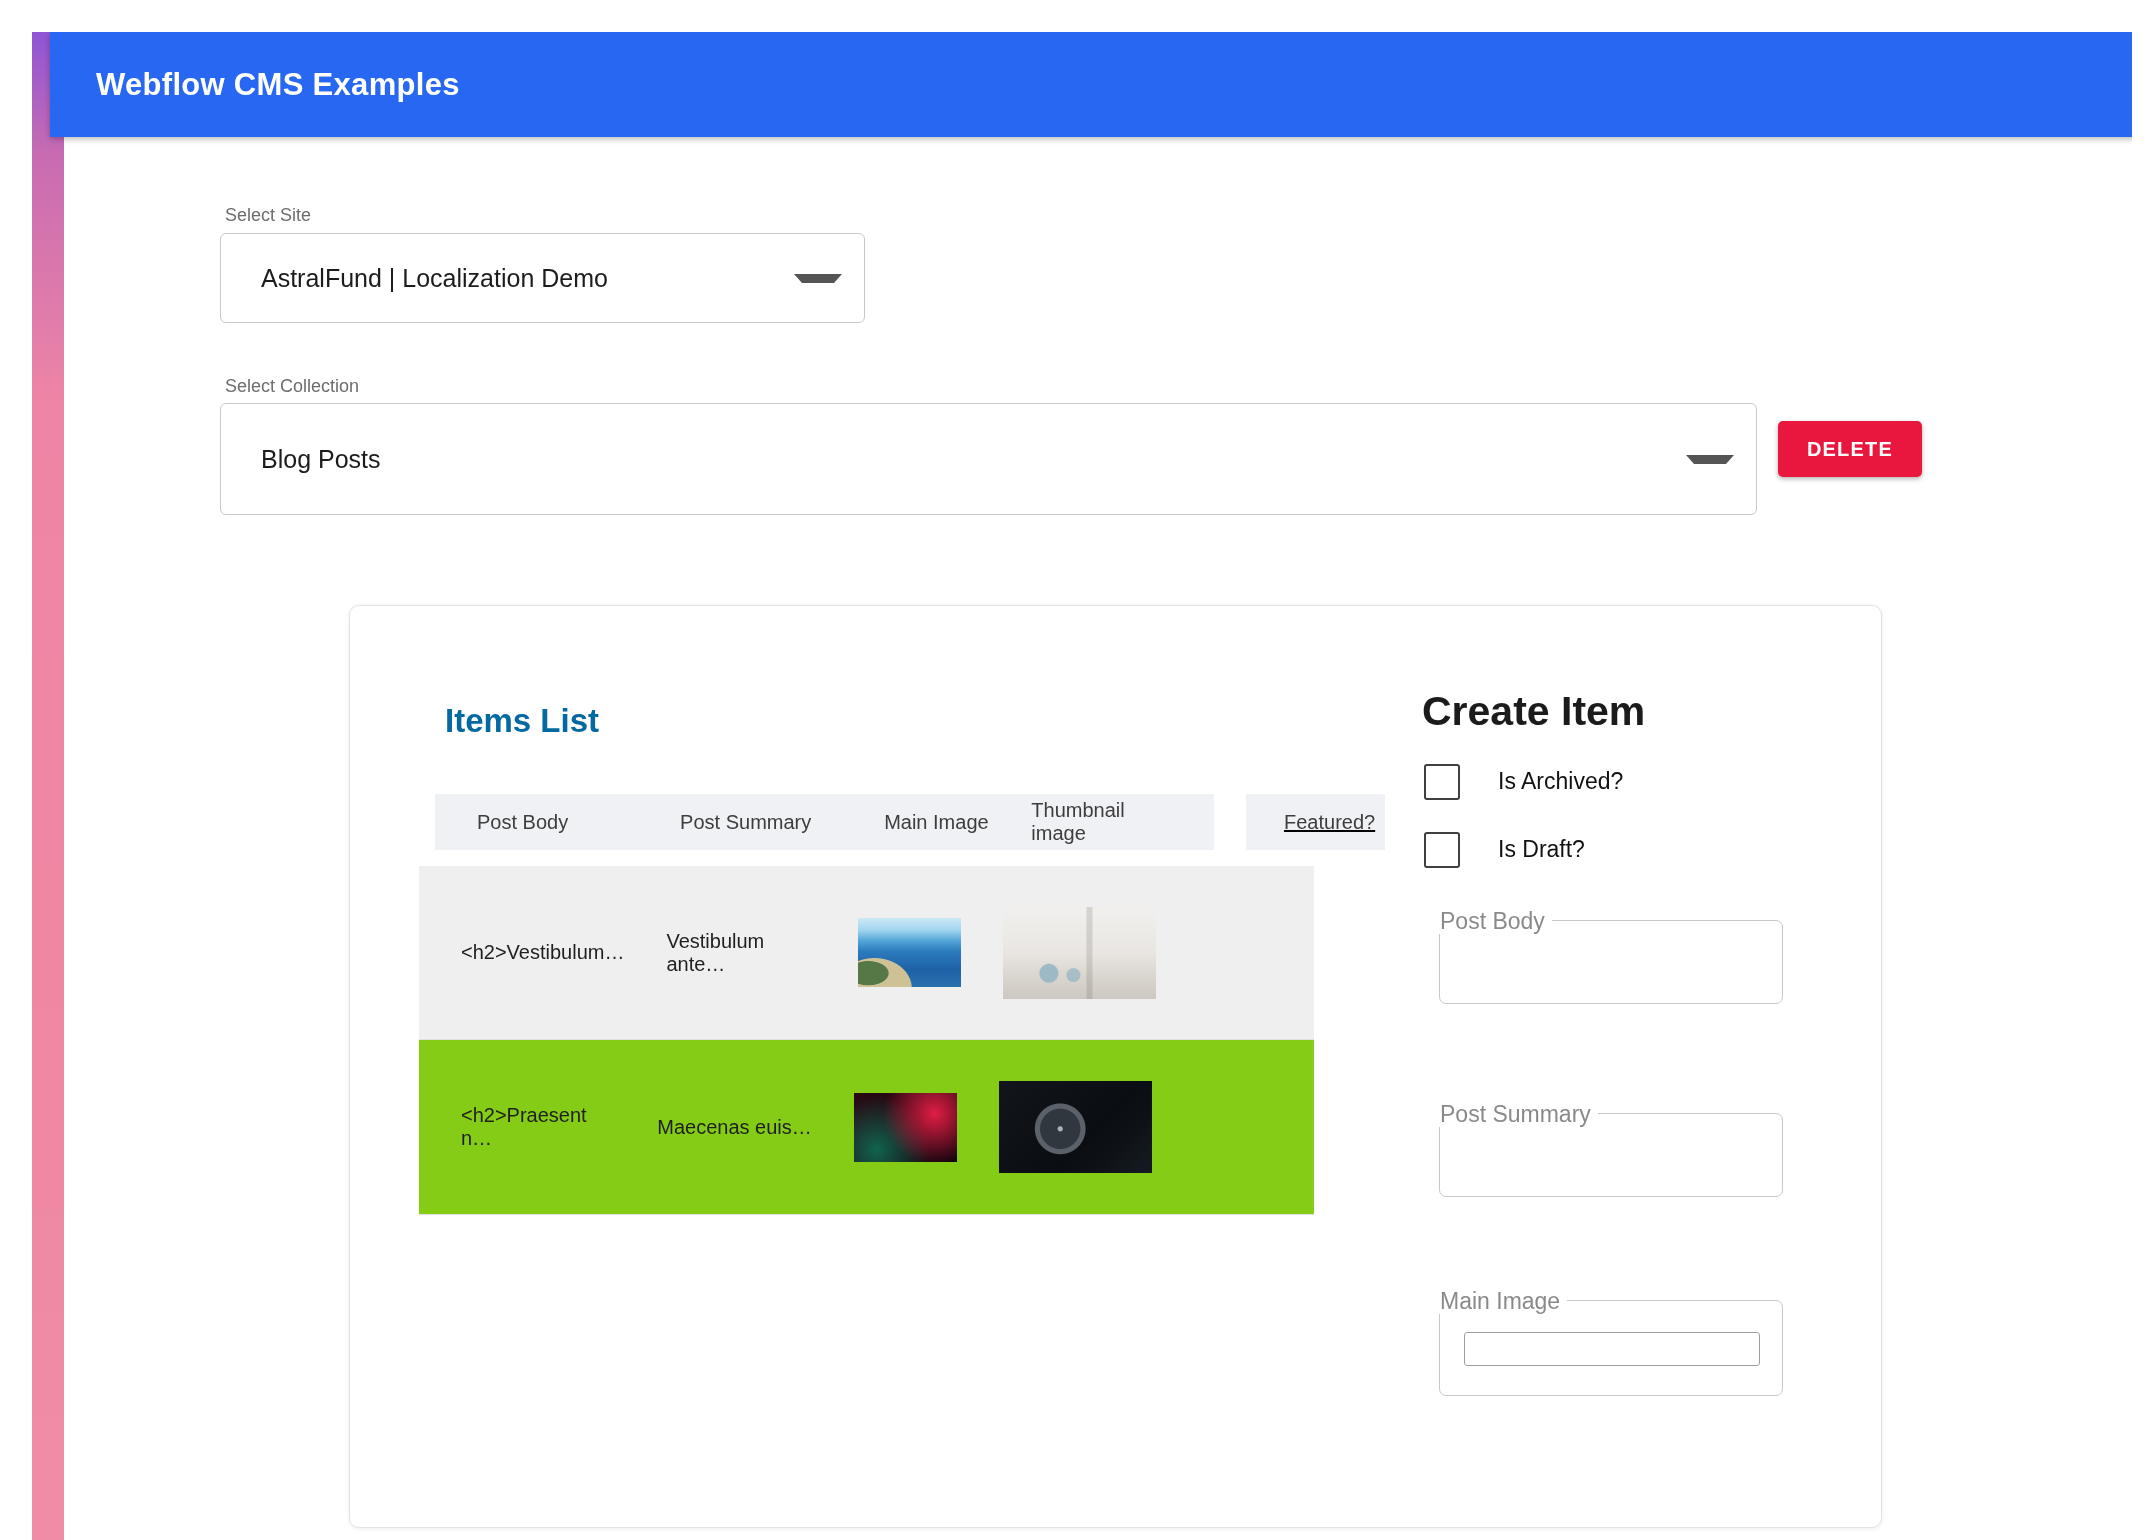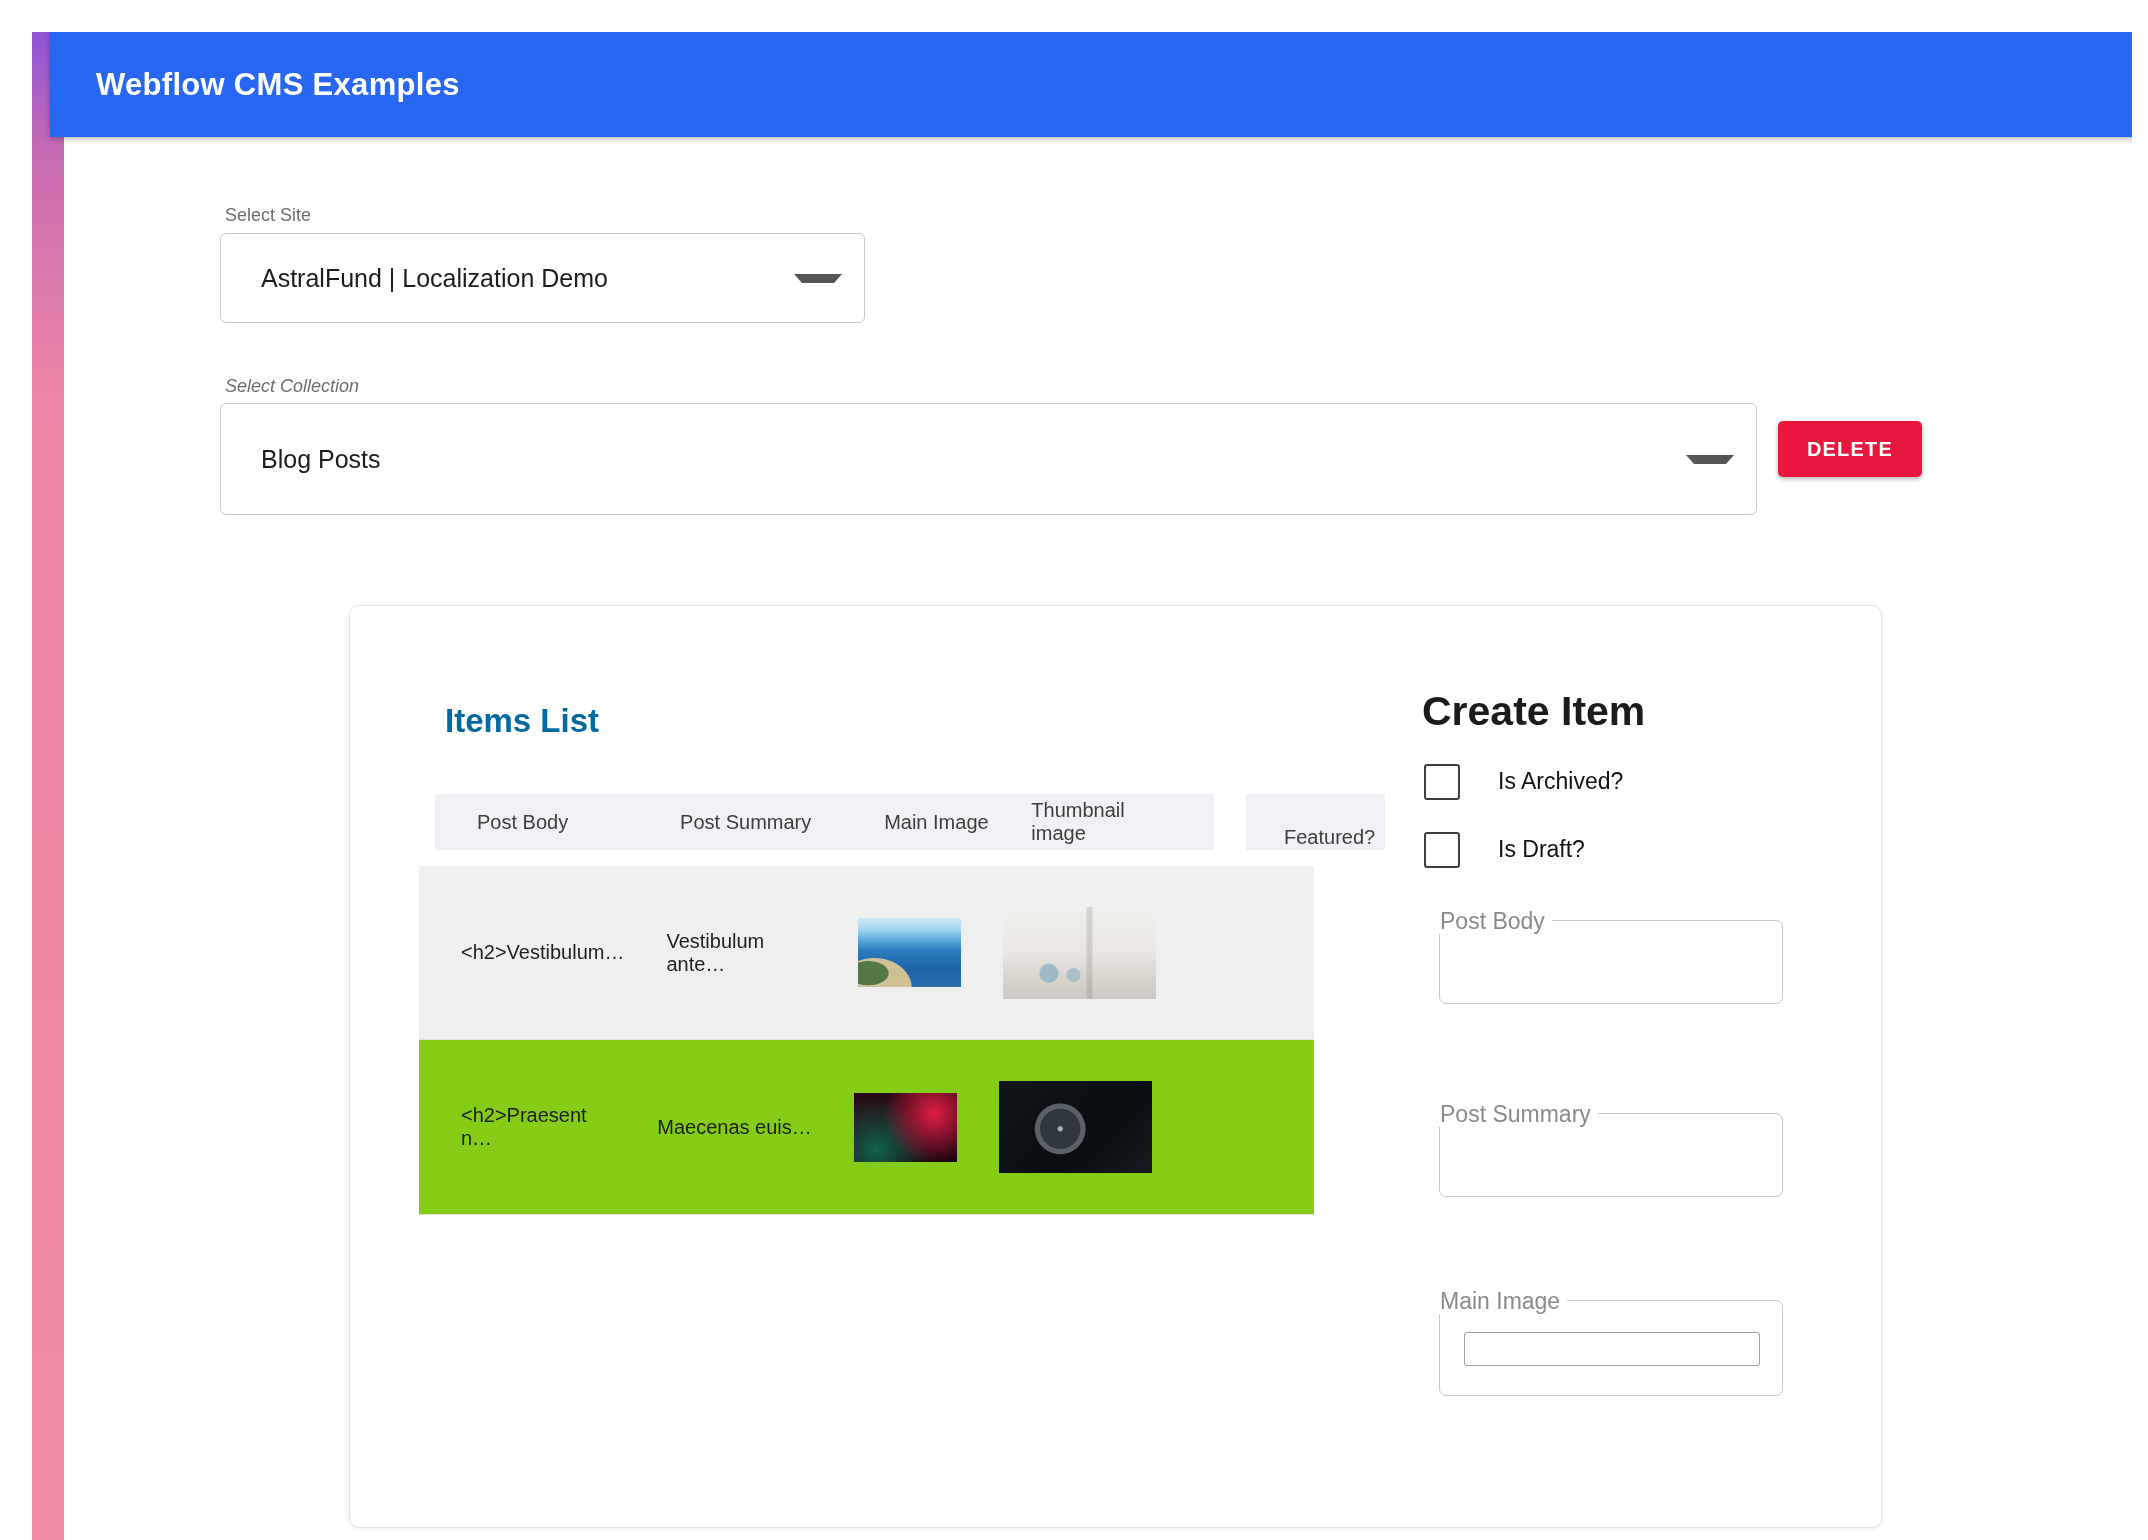--- a/index.html
+++ b/index.html
@@ -33,21 +33,21 @@
     border:1px solid #e3e3e3; border-radius:10px; box-shadow:0 1px 4px rgba(0,0,0,.08); }
 
   .items-title { position:absolute; left:79px; top:80px; font-size:33px; color:#0369a1; }
   .create-title { position:absolute; left:1056px; top:66px; font-size:41px; color:#1b1b1b; }
 
   
   .table { position:absolute; left:53px; top:156px; width:927px; }
   .thead { display:flex; height:88px; }
   .thead-main { width:779px; background:#f0f1f4; display:flex; align-items:center; }
   .thead-gap { width:9px; }
-  .thead-feat { width:139px; background:#f0f1f4; display:flex; padding-left:22px; }
+  .thead-feat { width:139px; background:#f0f1f4; display:flex; align-items:center; padding-left:22px;text-decoration:underline; }
   .th { font-size:20px; color:#3d3d3d; }
   .c1 { width:212px; padding-left:26px; }
   .c2 { width:213px; padding-left:26px; }
   .c3 { width:153px; padding-left:26px; }
   .c4 { width:201px; padding-left:26px; }
   .c5 { width:139px; padding-left:22px; }
   .row { display:flex; align-items:center; border-bottom:1px solid #e0e0e0; cursor:pointer; }
   .row-1 { height:174px; background:#efefef; }
   .row-2 { height:175px; background:#84cc16; }
   .cell { font-size:20px; color:#1f1f1f; }
@@ -103,21 +103,21 @@
     <h1>Webflow CMS Examples</h1>
   </header>
 
   <span class="small-label" style="left:177px; top:157px;">Select Site</span>
 
   <div class="select-box" style="left:188px; top:201px; width:645px; height:90px;">
     <span>AstralFund | Localization Demo</span>
     <span class="caret"></span>
   </div>
 
-  <span class="small-label" style="left:177px; top:328px;font-style:italic;">Select Collection</span>
+  <span class="small-label" style="left:177px; top:328px;">Select Collection</span>
 
   <div class="select-box" style="left:188px; top:371px; width:1537px; height:112px;">
     <span>Blog Posts</span>
     <span class="caret"></span>
   </div>
 
   <button class="delete-btn">DELETE</button>
 
   <section class="card">
 

